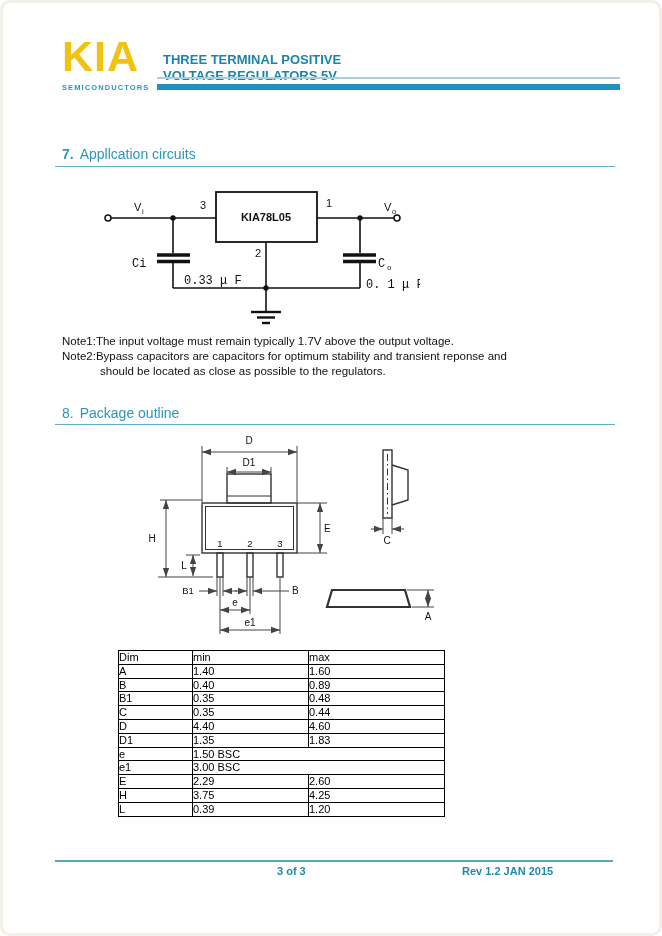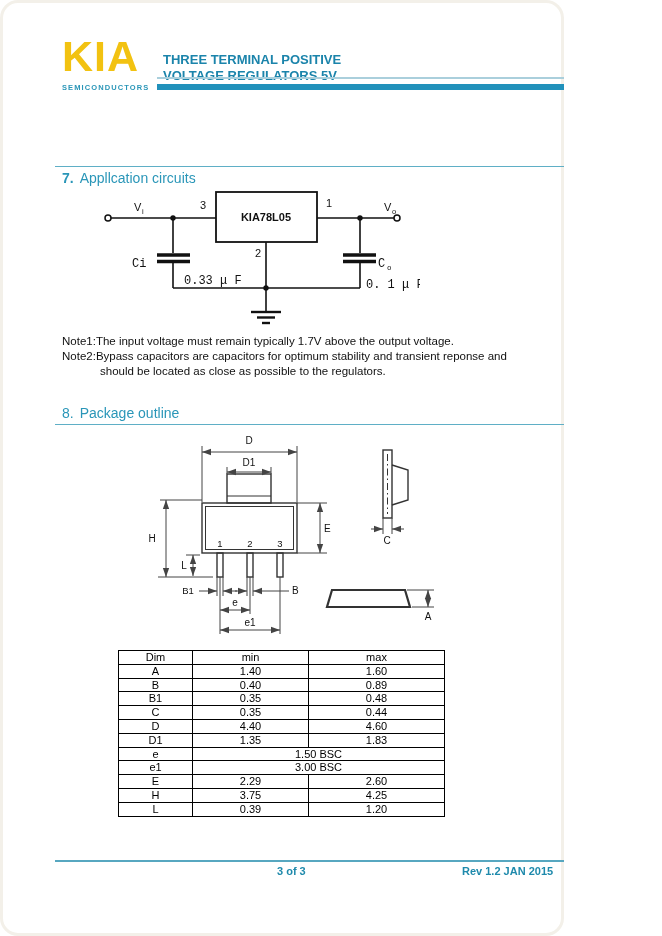--- a/index.html
+++ b/index.html
@@ -1,19 +1,19 @@
 <!DOCTYPE html>
 <html><head>
 <meta charset="utf-8">
 <style>
   html,body{margin:0;padding:0;background:#ffffff;}
   .page{
-    position:relative; width:564px; height:936px; background:#ffffff;
+    position:relative; width:662px; height:936px; background:#ffffff;
     font-family:"Liberation Sans", sans-serif; overflow:hidden;
-    box-shadow: inset 0 0 0 3px #f3f0e9; border-radius:18px;
+    box-shadow: inset 0 0 0 3px #f3f0e9; border-radius:10px;
   }
   
   .logo{position:absolute; left:62px; top:32px; color:#f2c211; font-size:43px; font-weight:bold; letter-spacing:1px;}
   .logo-sub{position:absolute; left:62px; top:83px; color:#2a96b8; font-size:7.5px; letter-spacing:1.1px; font-weight:bold;text-align:center;}
   .doc-title{position:absolute; left:163px; top:39px; color:#1b84ab; font-size:13px; font-weight:bold; line-height:16px;margin-top:13px;}
   .part-number{position:absolute; right:42px; top:41px; color:#2a92b8; font-size:29px;}
   .rule-thin{position:absolute; left:157px; top:77px; width:463px; height:2px; background:#aacfdc;}
   .rule-thick{position:absolute; left:157px; top:84px; width:463px; height:6px; background:#2191bb;}
   
   .section-heading{position:absolute; left:62px; color:#2a96b8; font-size:14px;}
@@ -32,21 +32,21 @@
   .plate{stroke:#111; stroke-width:3.6;}
   .gnd{stroke:#111; stroke-width:2.4;}
   .icbox{fill:#ffffff; stroke:#111; stroke-width:1.8;}
   .body-line{stroke:#333; stroke-width:1.4; fill:none;}
   .body-thin{stroke:#333; stroke-width:1; fill:none;}
   .dim{stroke:#444; stroke-width:1; fill:none;}
   .profile{stroke:#333; stroke-width:2.2; fill:none;}
   
   .dim-table{position:absolute; left:118px; top:650px; width:326px; border-collapse:collapse; table-layout:fixed;}
   .dim-table td, .dim-table th{
-    border:1px solid #000; font-size:11px; font-weight:normal; text-align:center;
+    border:1px solid #000; font-size:11px; font-weight:normal; text-align:left;
     height:12.8px; line-height:12.8px; padding:0; color:#000;
   }
   
   .footer-rule{position:absolute; left:55px; top:860px; width:558px; height:2px; background:#57a7c0;}
   .footer-text{position:absolute; top:865px; color:#1f8aac; font-size:11px; font-weight:bold;}
   .footer-page{left:277px;}
   .footer-rev{left:462px;}
 </style>
 </head>
 <body>
@@ -55,21 +55,21 @@
 
   <div class="logo">KIA</div>
   <div class="logo-sub">SEMICONDUCTORS</div>
   <div class="doc-title">
     <div>THREE TERMINAL POSITIVE</div>
     <div>VOLTAGE REGULATORS 5V</div>
   </div>
   <div class="rule-thin"></div>
   <div class="rule-thick"></div>
 
-  <div class="section-heading" style="top:146px;margin-top:24px;">
+  <div class="section-heading" style="top:146px;">
     <span class="num">7.</span><span>Appllcation circuits</span>
   </div>
   <div class="section-rule" style="top:166px;"></div>
 
   <svg class="circuit-svg" width="320" height="150" viewBox="0 0 320 150">
     <g>
       <line class="wire" x1="11" y1="33" x2="116" y2="33"></line>
       <line class="wire" x1="217" y1="33" x2="294" y2="33"></line>
       <line class="wire" x1="166" y1="57" x2="166" y2="103"></line>
       <line class="wire" x1="73" y1="103" x2="260" y2="103"></line>

